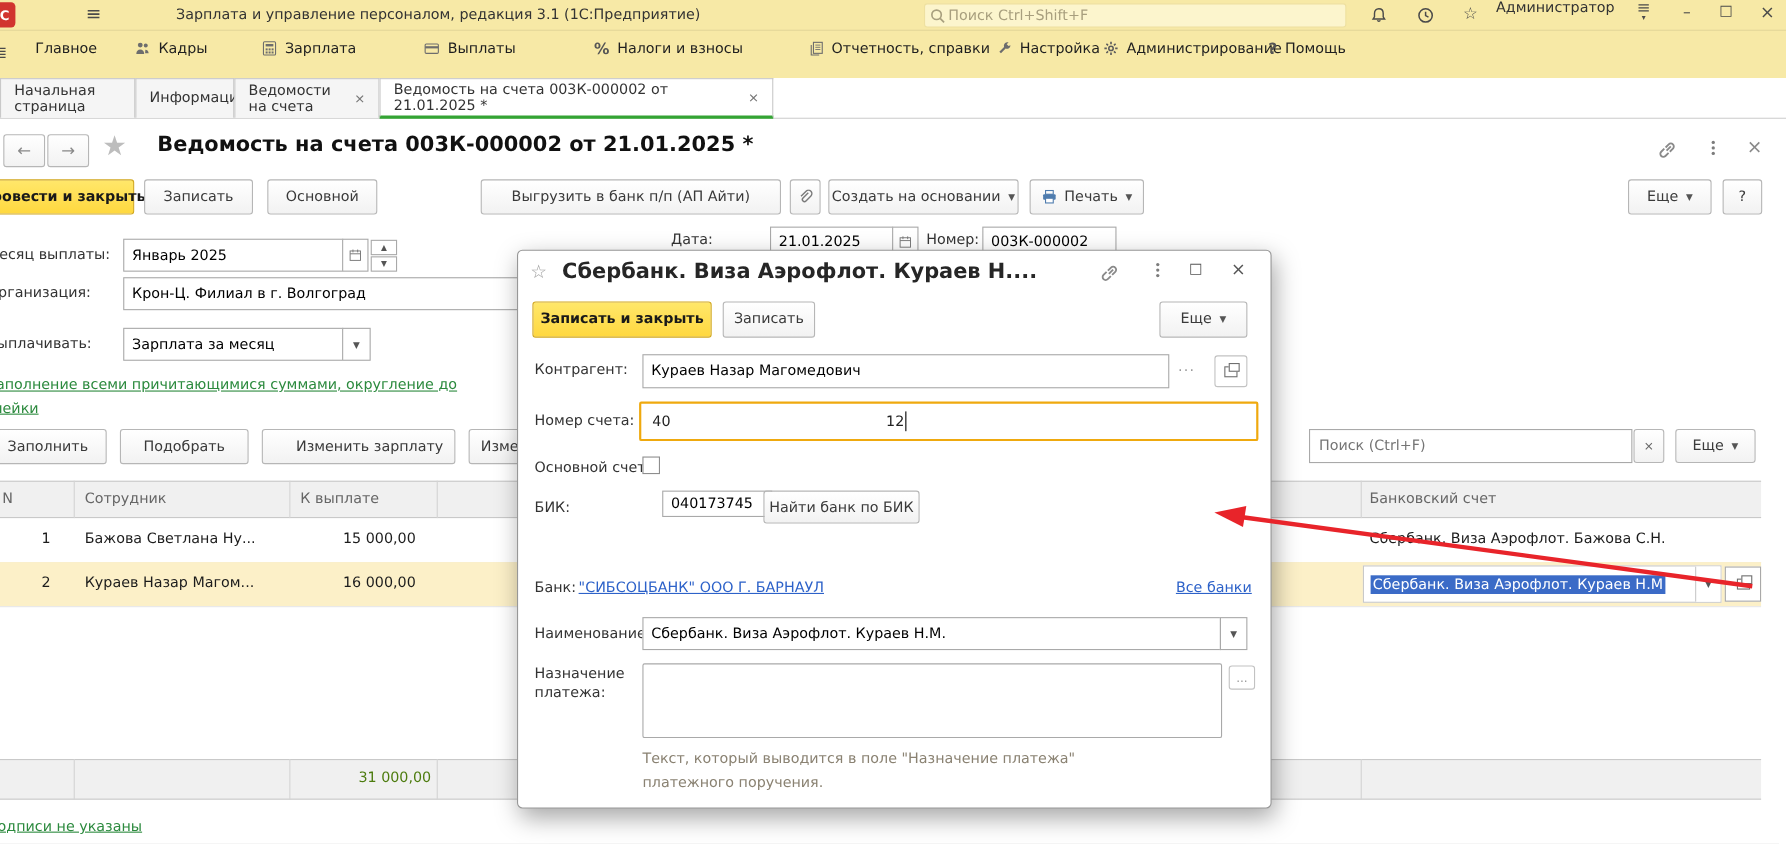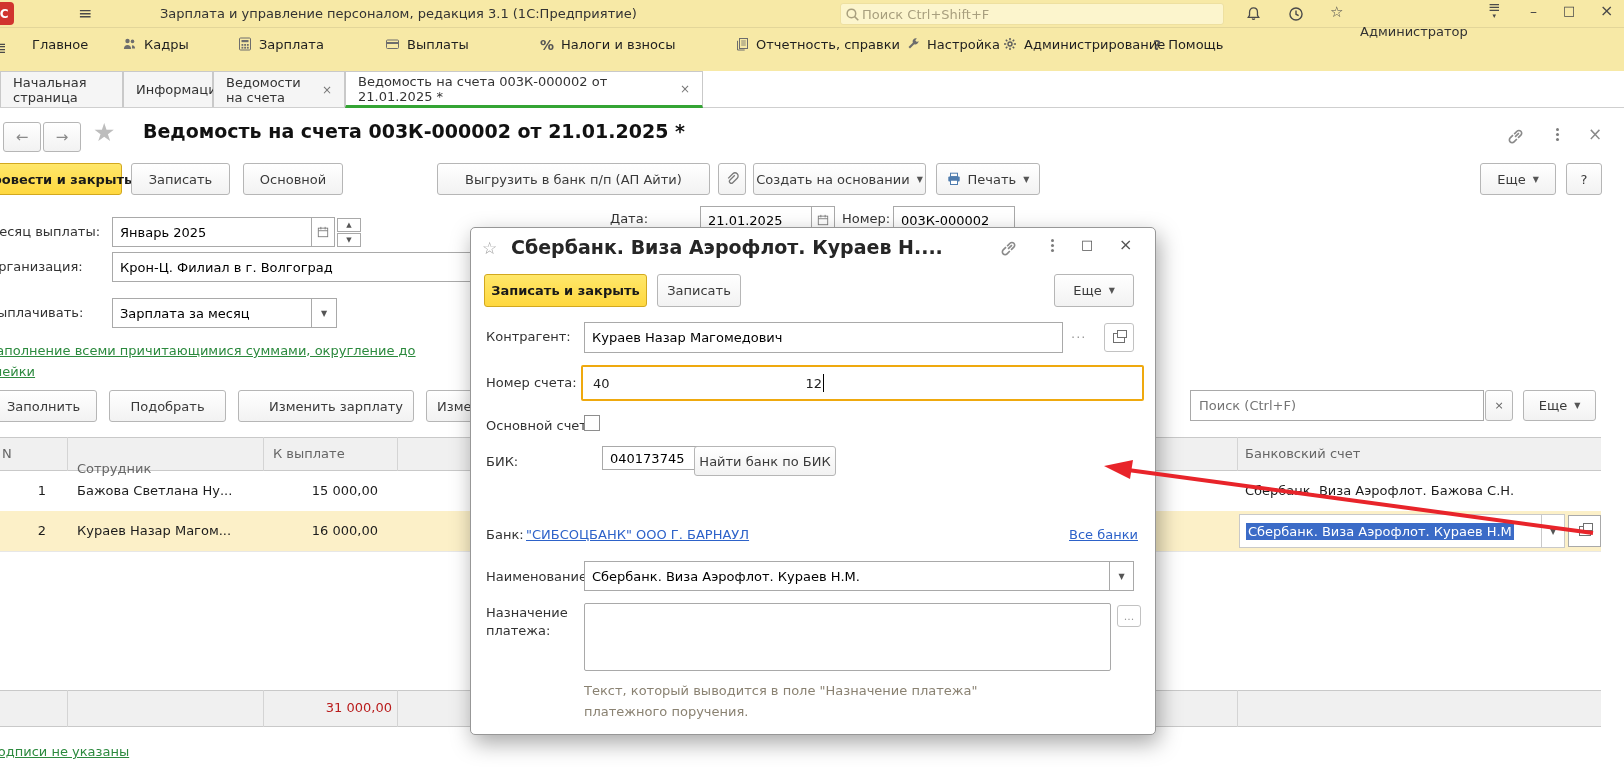--- a/index.html
+++ b/index.html
@@ -83,21 +83,21 @@
           <path d="M5.8 11.2a1.3 1.3 0 0 0 2.4 0" fill="none" stroke="#4a4a4a" stroke-width="1.2"></path>
         </svg>
     </span>
     <span class="abs" style="left:1288px;top:6px;">
       <svg width="16" height="16" viewBox="0 0 14 14">
           <circle cx="7" cy="7" r="5.3" fill="none" stroke="#4a4a4a" stroke-width="1.2"></circle>
           <path d="M7 4v3.2l2.3 1.2" fill="none" stroke="#4a4a4a" stroke-width="1.2"></path>
         </svg>
     </span>
     <span class="ticon" style="left:1330px;top:3px;font-size:15px;">☆</span>
-    <span class="abs nowrap" style="left:1360px;top:24px;color:#333;">Администратор</span>
+    <span class="abs nowrap" style="left:1360px;top:0;color:#333;">Администратор</span>
     <span class="ticon" style="left:1488px;top:1px;font-size:15px;line-height:12px;text-align:center;">≡<br><span style="font-size:7px;position:relative;top:-6px;">▾</span></span>
     <span class="ticon winctl" style="left:1530px;top:3px;font-size:14px;">–</span>
     <span class="ticon winctl" style="left:1563px;top:3px;font-size:13px;">□</span>
     <span class="ticon winctl" style="left:1600px;top:1px;font-size:16px;">×</span>
     <div class="topbar-sep"></div>
 
     <span class="ticon" style="left:-6px;top:39px;font-size:15px;">≣</span>
     <div class="menuitem" style="left:32px;">
       <span class="lbl">Главное</span>
     </div>
@@ -317,21 +317,21 @@
   <div class="btn" style="left:1485px;top:390px;width:28px;height:31px;padding:0;font-size:11px;color:#666;">
       <span>×</span>
     </div>
   <div class="btn" style="left:1523px;top:390px;width:73px;height:31px;">
     <span>Еще</span>
       <span class="caret">▼</span>
   </div>
 
   <div class="th-band" style="left:-14px;top:437px;width:1615px;height:34px;"></div>
   <span class="thlbl" style="left:2px;top:446px;">N</span>
-  <span class="thlbl" style="left:77px;top:446px;margin-top:15px;">Сотрудник</span>
+  <span class="thlbl" style="left:77px;top:446px;">Сотрудник</span>
   <span class="thlbl" style="left:273px;top:446px;">К выплате</span>
   <span class="thlbl" style="left:1245px;top:446px;">Банковский счет</span>
   <div class="vsep" style="left:67px;top:437px;height:34px;"></div>
   <div class="vsep" style="left:263px;top:437px;height:34px;"></div>
   <div class="vsep" style="left:397px;top:437px;height:34px;"></div>
   <div class="vsep" style="left:1237px;top:437px;height:34px;"></div>
 
   <div class="abs" style="left:-14px;top:471px;width:1615px;height:40px;">
     <span class="cell amount" style="left:30px;top:12px;width:30px;">1</span>
     <span class="cell" style="left:91px;top:12px;">Бажова Светлана Ну...</span>
@@ -349,21 +349,21 @@
   <div class="abs" style="left:1239px;top:514px;width:326px;height:34px;background:#fff;border:1px solid #c9c9c9;box-sizing:border-box;display:flex;align-items:center;padding-left:6px;">
     <span class="selblue nowrap">Сбербанк. Виза Аэрофлот. Кураев Н.М</span>
   </div>
   <div class="sidebtn" style="left:1541px;top:515px;width:23px;height:32px;border:none;border-left:1px solid #c9c9c9;font-size:8px;color:#555;">▼</div>
   <div class="sidebtn" style="left:1568px;top:515px;width:33px;height:32px;">
       <span class="openico"></span>
     </div>
   <div class="rowline" style="left:-14px;top:551px;width:1615px;"></div>
 
   <div class="th-band" style="left:-14px;top:690px;width:1615px;height:37px;"></div>
-  <span class="cell amount" style="left:280px;top:700px;width:112px;color:#b91c1c;">31 000,00</span>
+  <span class="cell amount" style="left:280px;top:700px;width:112px;color:#4d7c0f;">31 000,00</span>
   <div class="vsep" style="left:67px;top:690px;height:37px;"></div>
   <div class="vsep" style="left:263px;top:690px;height:37px;"></div>
   <div class="vsep" style="left:397px;top:690px;height:37px;"></div>
   <div class="vsep" style="left:1237px;top:690px;height:37px;"></div>
 
   <span class="glink" style="left:-12px;top:744px;">Подписи не указаны</span>
 
   <div class="dialog">
     <span class="abs" style="left:11px;top:10px;font-size:17px;color:#9e9e9e;">☆</span>
     <span class="dlg-title">Сбербанк. Виза Аэрофлот. Кураев Н....</span>

